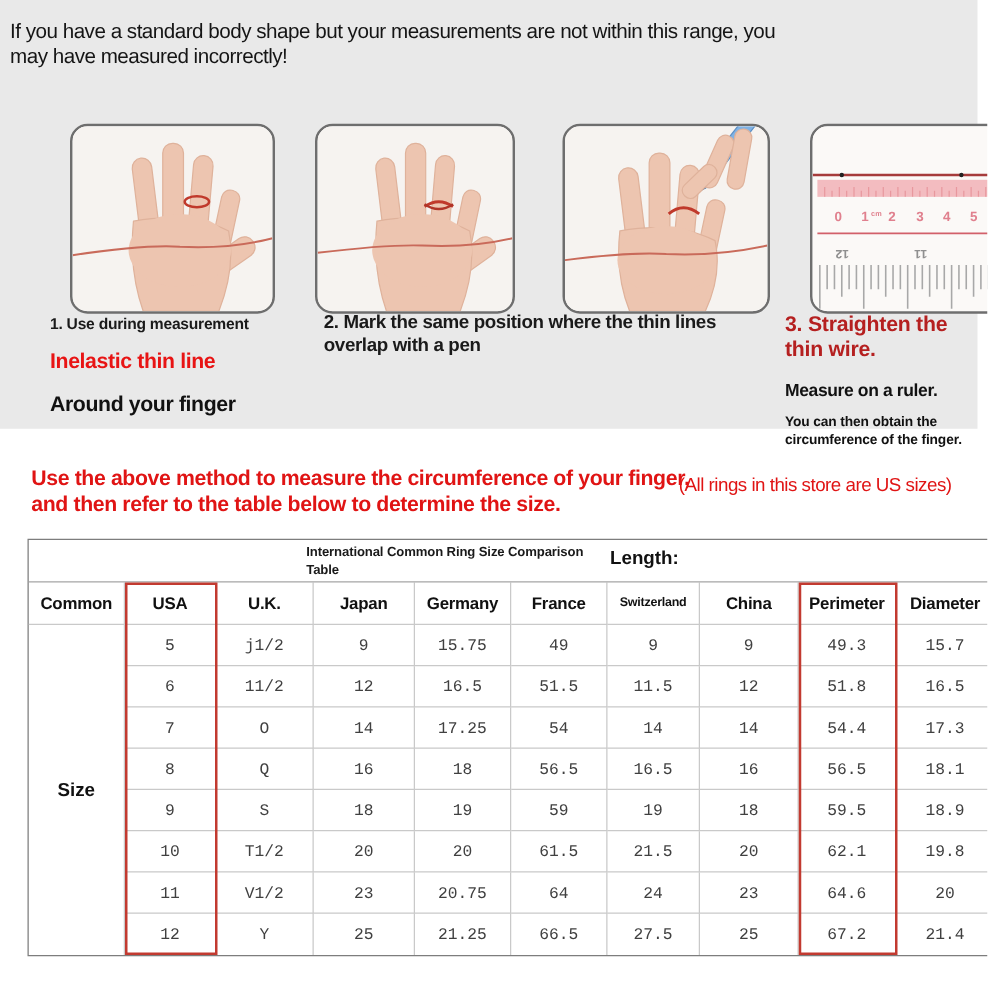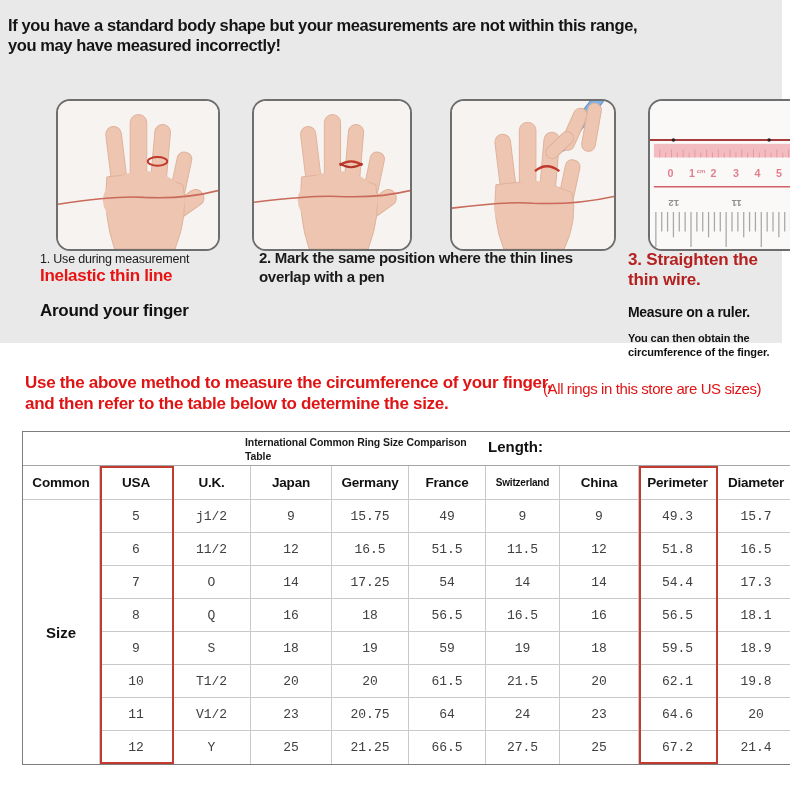--- a/index.html
+++ b/index.html
@@ -1,30 +1,30 @@
 <!DOCTYPE html>
 <html><head>
 <meta charset="utf-8">
 <style>
   html,body{margin:0;padding:0;background:#fff;}
   .page{position:relative;width:790px;height:790px;background:#fff;overflow:hidden;
         font-family:"Liberation Sans",sans-serif;}
   
   .top{position:absolute;left:0;top:0;width:782px;height:343px;background:#e9e9e9;}
-  .warning{position:absolute;left:8px;top:5px;width:640px;font-size:16.5px;font-weight:bold;
+  .warning{position:absolute;left:8px;top:5px;width:640px;font-size:16.5px;font-weight:normal;
            color:#151515;line-height:1.2;letter-spacing:-0.4px;}
   .photo{position:absolute;top:83px;height:152px;background:#fff;border:2px solid #6e6e6e;
          border-radius:14px;overflow:hidden;box-sizing:border-box;}
   .photo svg{display:block;width:100%;height:100%;}
   .p1{left:16px;width:164px;}
   .p2{left:212px;width:160px;}
   .p3{left:410px;width:166px;}
   .p4{left:608px;width:168px;}
   .cap1{position:absolute;left:40px;top:252px;width:210px;}
-  .cap-step{font-size:12.5px;font-weight:normal;color:#1a1a1a;margin-bottom:0;letter-spacing:-0.2px;}
+  .cap-step{font-size:12.5px;font-weight:bold;color:#1a1a1a;margin-bottom:13px;letter-spacing:-0.2px;}
   .cap-red{font-size:17px;font-weight:bold;color:#e81414;margin-bottom:15px;letter-spacing:-0.3px;}
   .cap-bold{font-size:17px;font-weight:bold;color:#111;letter-spacing:-0.3px;}
   .cap2{position:absolute;left:259px;top:249px;width:330px;font-size:15px;font-weight:bold;
         color:#1a1a1a;line-height:1.25;letter-spacing:-0.3px;}
   .cap3{position:absolute;left:628px;top:250px;width:155px;}
   .cap-red-sm{font-size:17px;font-weight:bold;color:#b52020;margin-bottom:14px;letter-spacing:-0.2px;}
   .cap3 .cap-bold{font-size:14px;margin-bottom:11px;}
   .cap-bold-sm{font-size:11px;font-weight:bold;color:#111;line-height:1.3;letter-spacing:-0.1px;}
   
   .note-main{position:absolute;left:25px;top:372px;width:540px;margin:0;font-size:17px;

